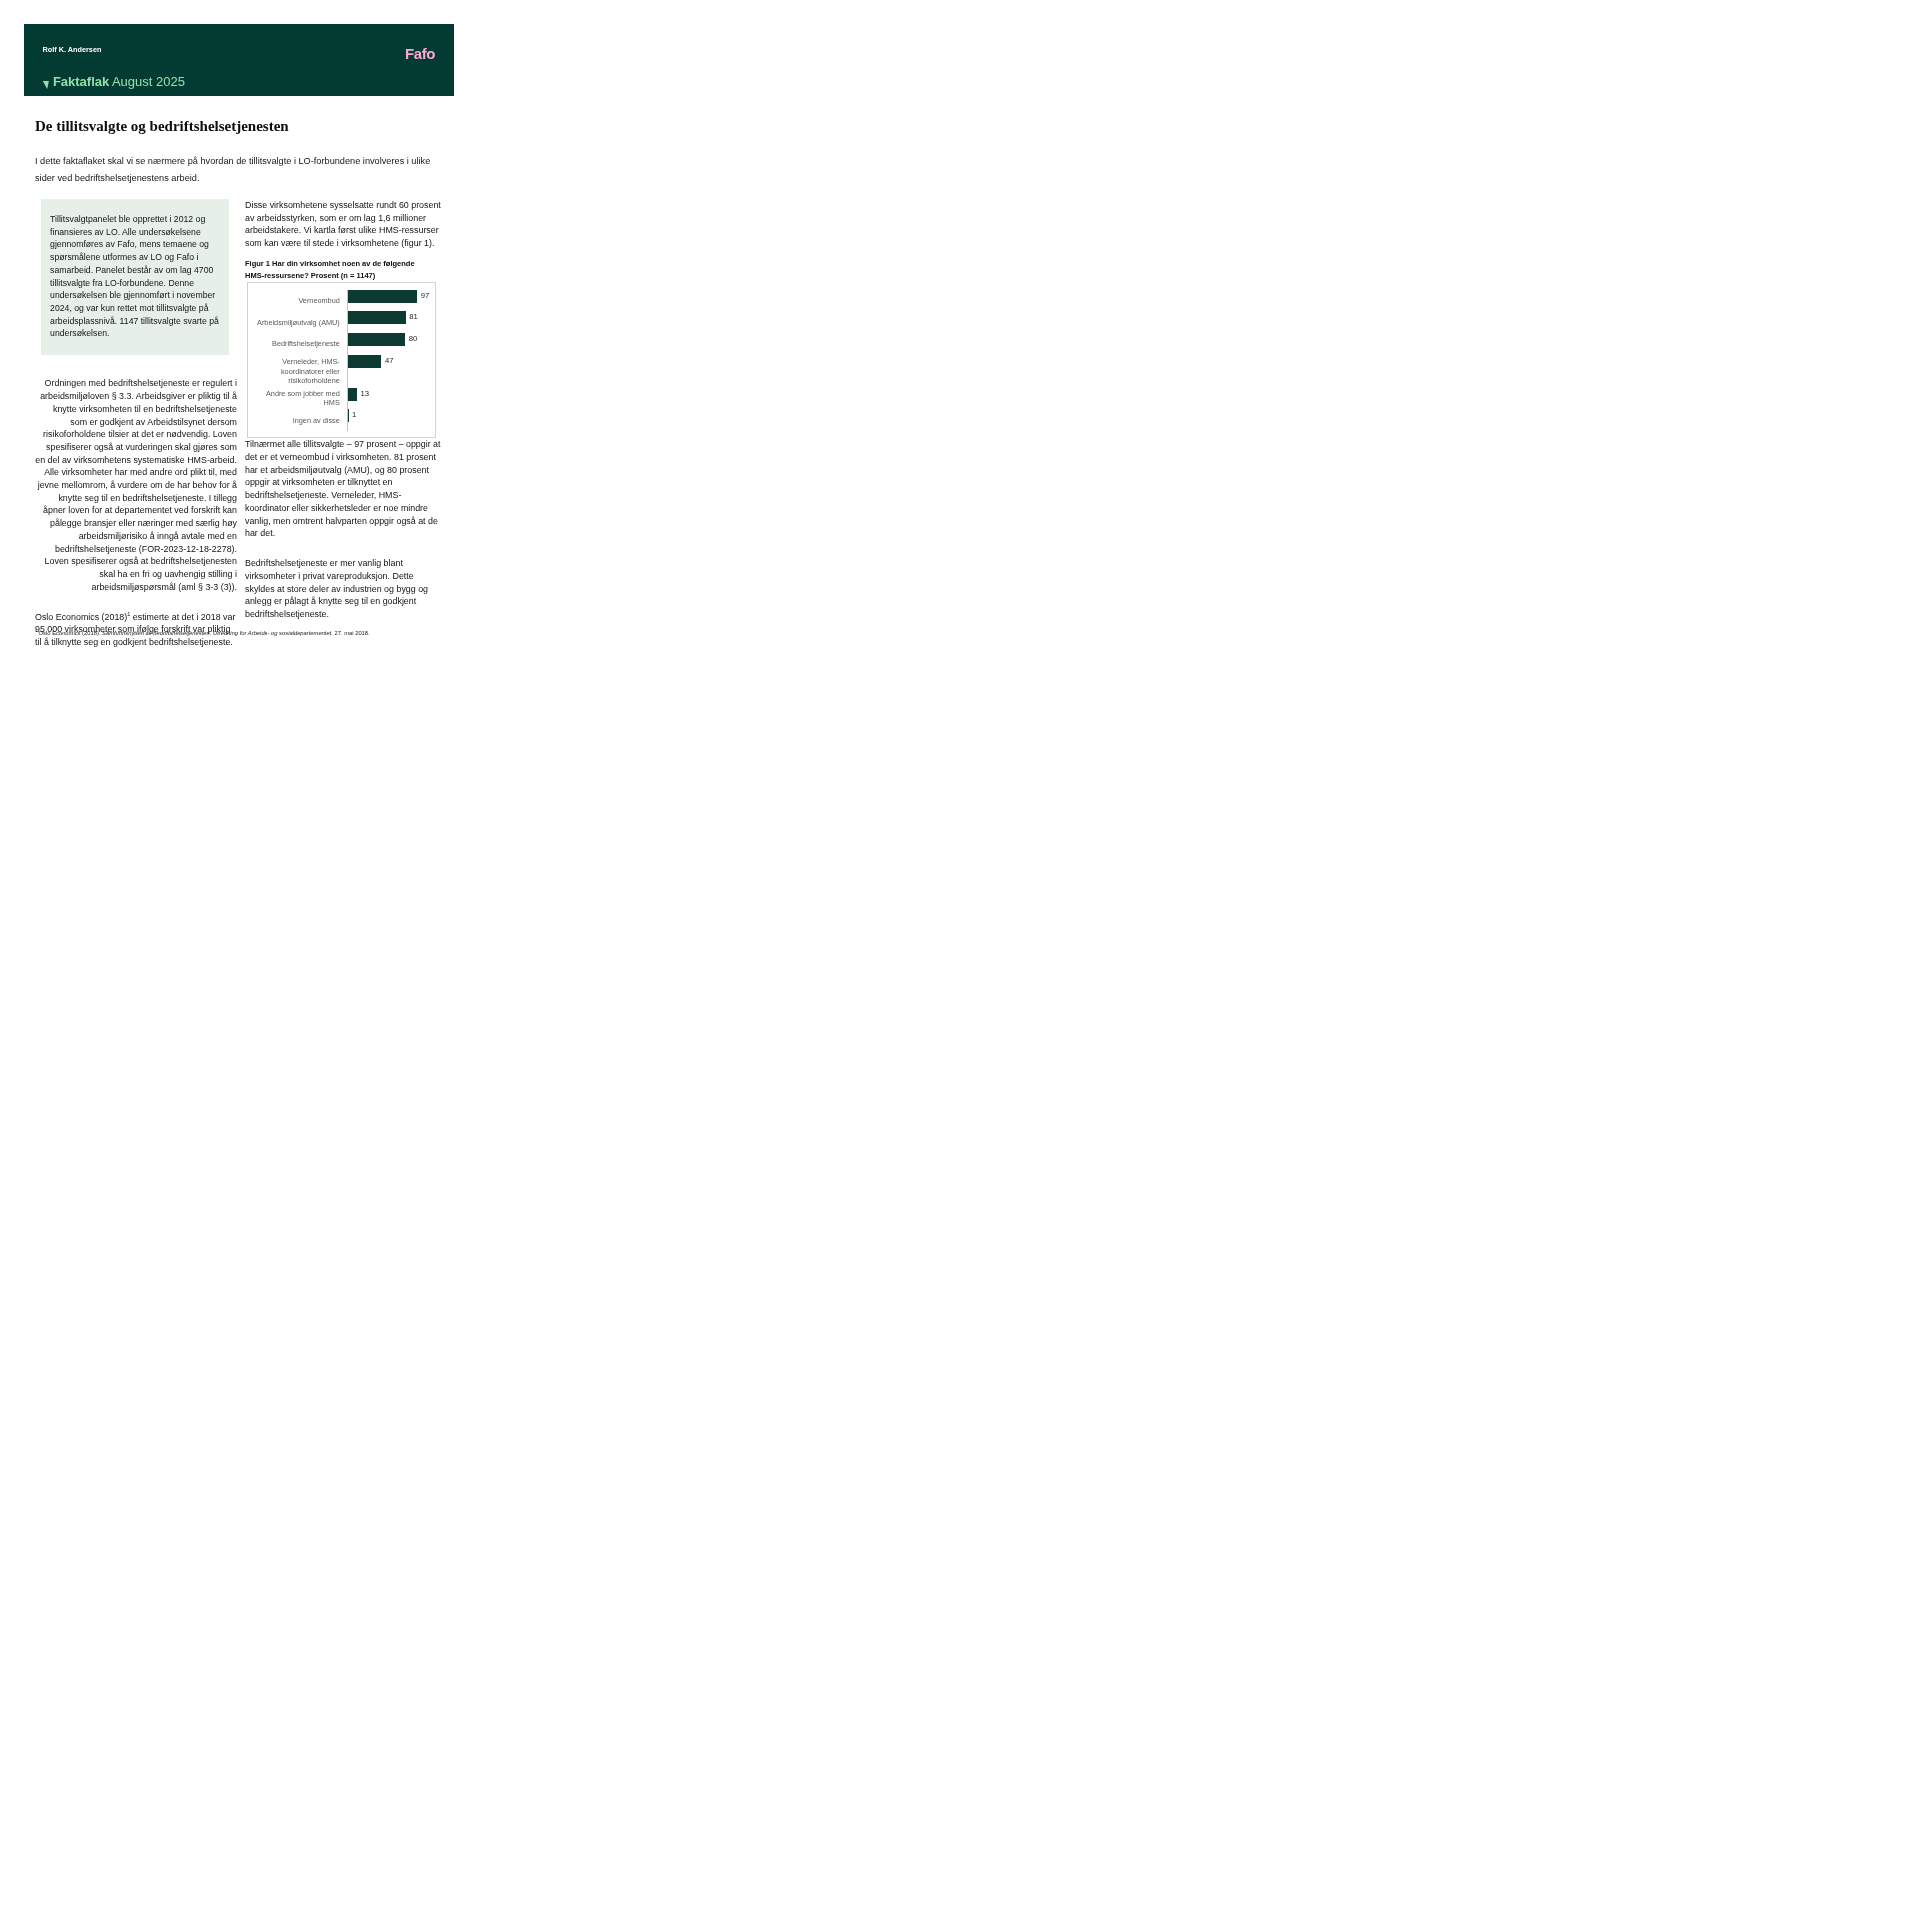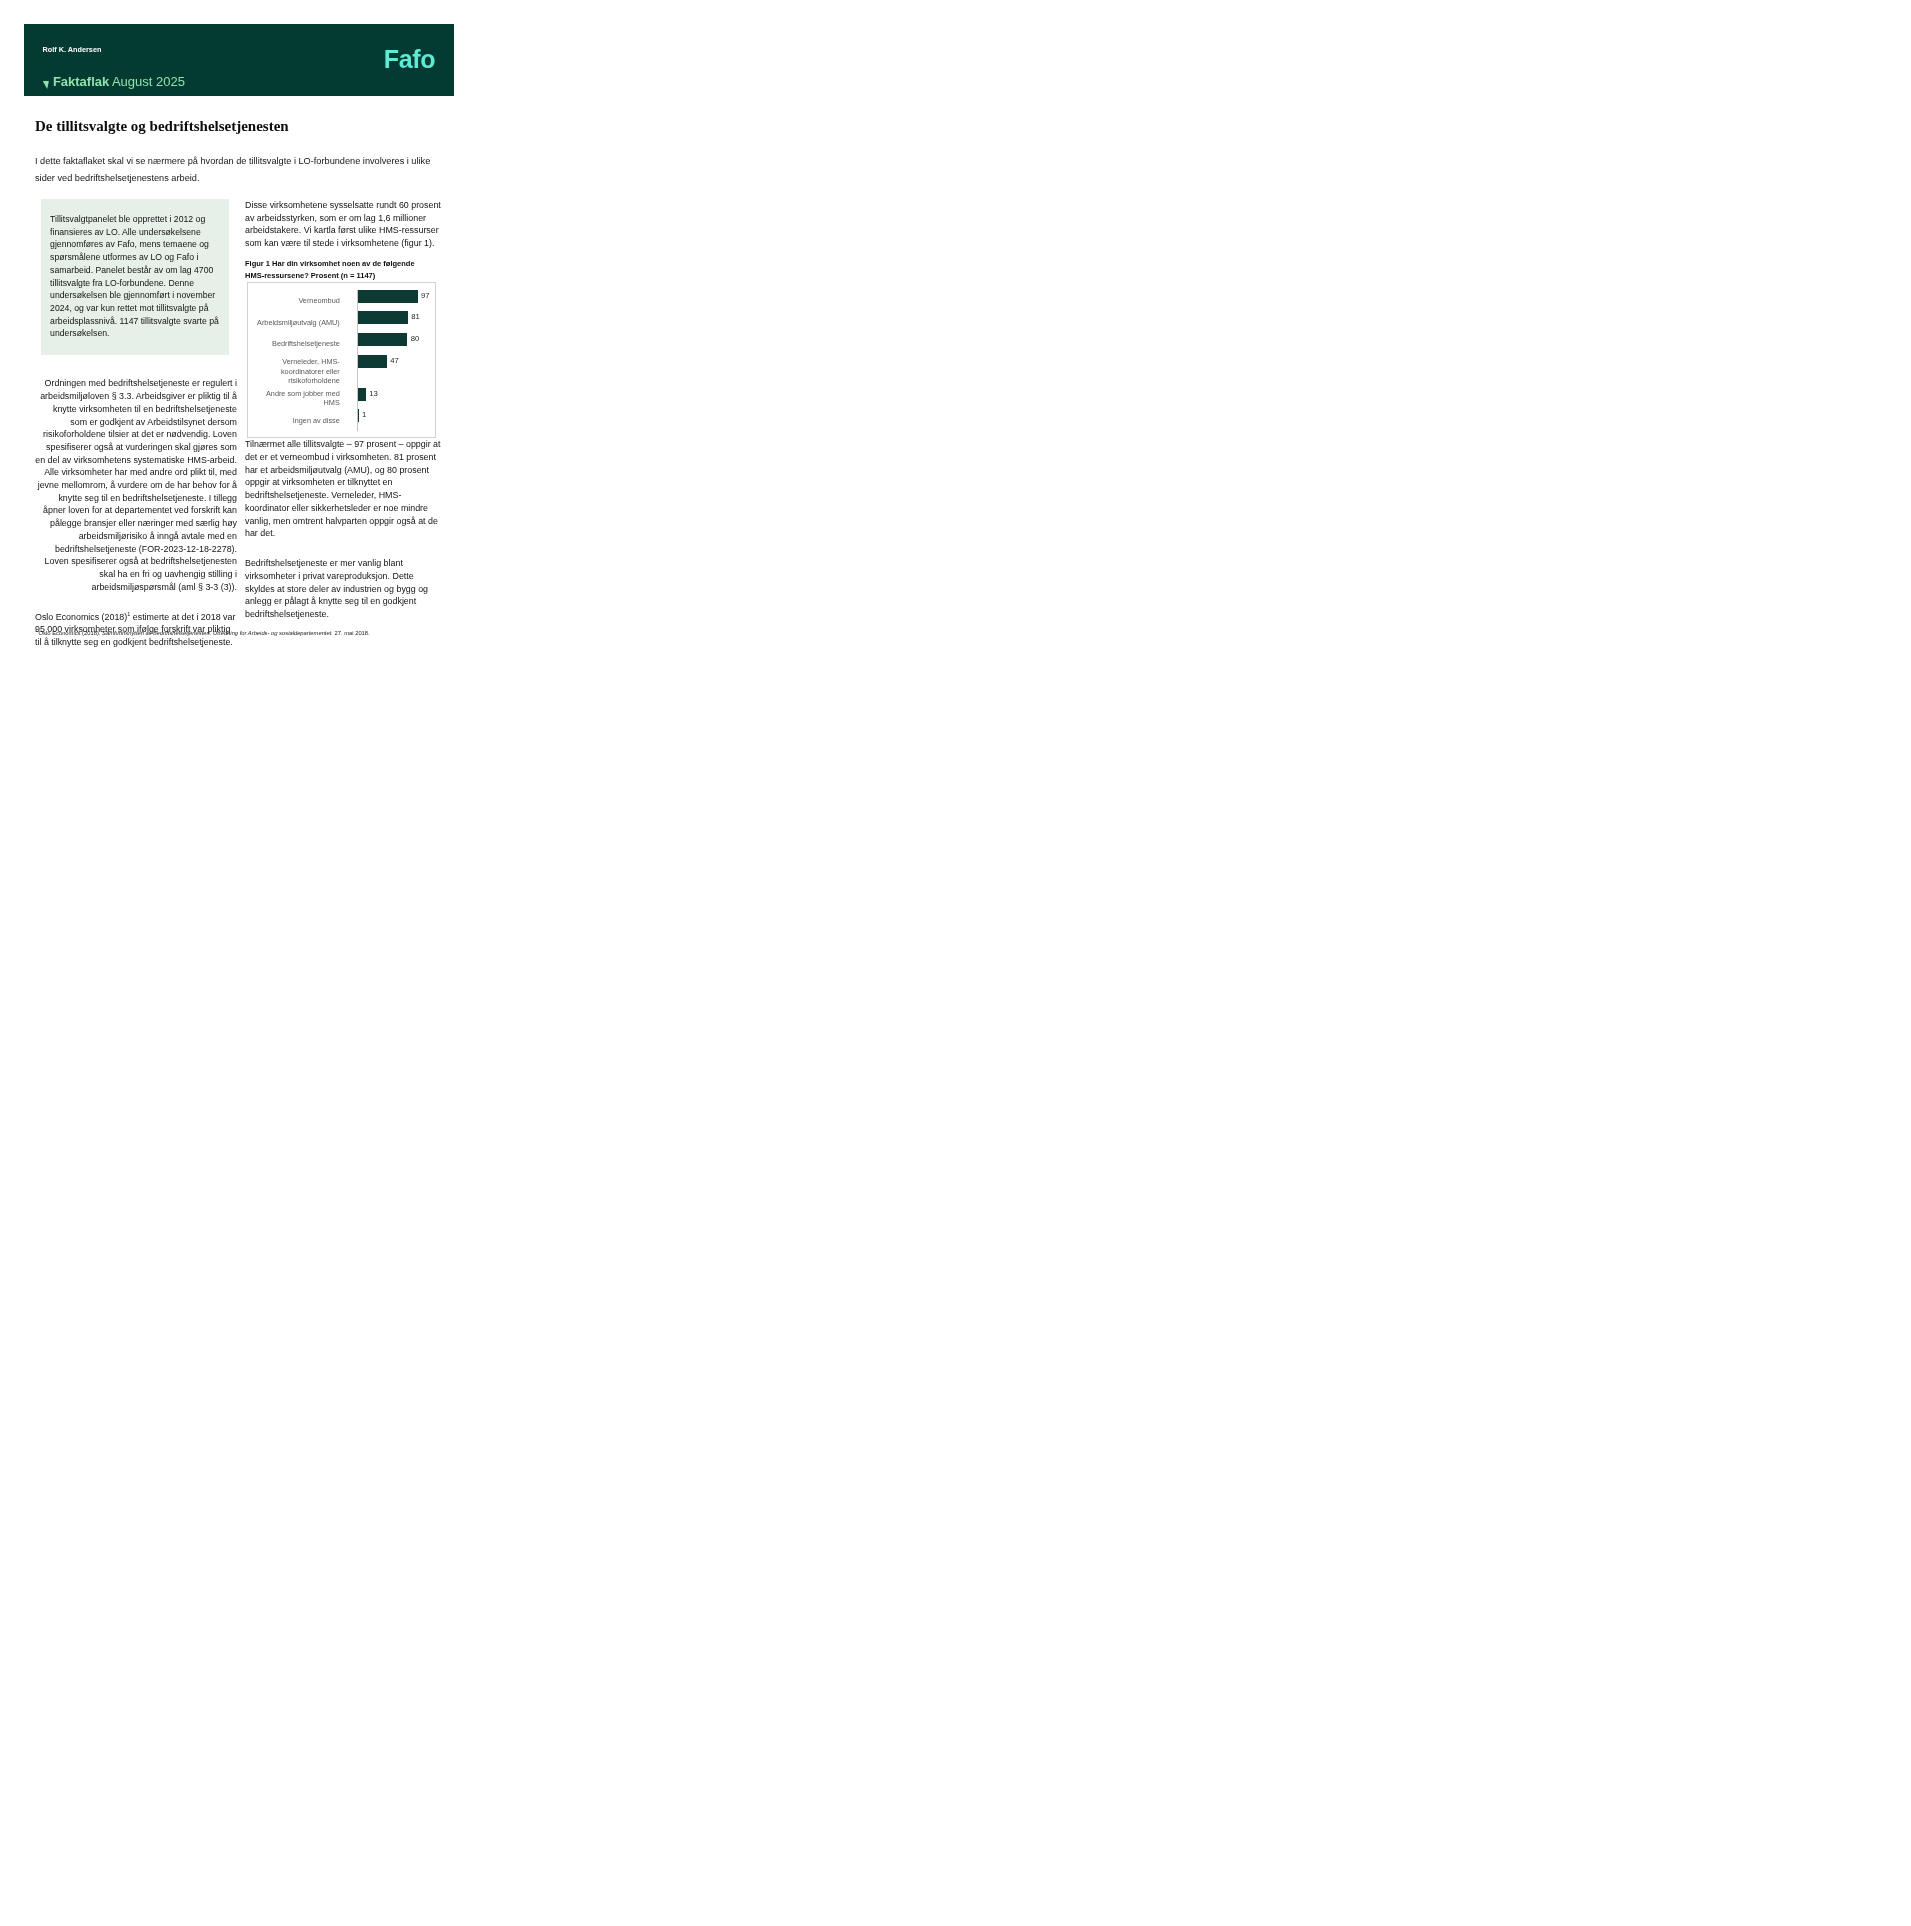--- a/index.html
+++ b/index.html
@@ -6,21 +6,21 @@
   .page{position:relative;width:478px;height:676px;background:#ffffff;overflow:hidden;
         font-family:"Liberation Sans",sans-serif;color:#111;}
 
   
   .band{position:absolute;left:24px;top:24px;width:430px;height:72px;background:#033b33;}
   .band-author{position:absolute;left:18.5px;top:21px;color:#ffffff;font-size:7.3px;font-weight:700;}
   .band-series{position:absolute;left:18.5px;top:50px;color:#8fe2ab;font-size:13px;display:flex;align-items:flex-end;}
   .tri{width:6.5px;height:8.5px;background:#8fe2ab;margin-right:3.9px;
        clip-path:polygon(0 0,100% 0,72% 100%);}
   .band-series b{font-weight:700;margin-right:2.7px;}
-  .logo{position:absolute;right:19px;top:21px;color:#5eead4;font-size:25px;font-weight:700;
+  .logo{position:absolute;right:19px;top:21px;color:#f9a8d4;font-size:15px;font-weight:700;
         letter-spacing:-0.4px;font-family:"Liberation Sans",sans-serif;}
 
   
   .title{position:absolute;left:35px;top:108px;width:408px;
          font-family:"Liberation Serif",serif;font-weight:700;font-size:15px;line-height:1.1;color:#0d0d0d;}
   .intro{position:absolute;left:35px;top:153px;width:409px;font-size:9.2px;line-height:17px;color:#161616;}
 
   
   .col-left{position:absolute;left:35px;top:191px;width:202px;}
   .col-right{position:absolute;left:245px;top:199px;width:197px;}
@@ -33,21 +33,21 @@
             padding:14px 7.7px 15.4px 8.9px;font-size:8.7px;line-height:12.7px;color:#131313;margin-top:8px;}
   .after-box{margin-top:22px;text-align:right;}
 
   
   .fig-caption{margin-top:8.5px;width:181px;font-size:7.5px;font-weight:700;line-height:12px;color:#0d0d0d;}
   .chart-box{margin-top:0px;margin-left:1.9px;width:189px;height:156px;box-sizing:border-box;
              border:0.8px solid #d2d2d2;background:#fff;padding:6.2px 3.9px 6.2px 3.9px;}
   .chart-rows{display:flex;flex-direction:column;height:100%;}
   .chart-row{display:flex;align-items:center;flex:1;}
   .chart-row.tall{flex:1.5;}
-  .c-label{width:88px;flex:none;text-align:right;padding-right:17px;
+  .c-label{width:88px;flex:none;text-align:right;padding-right:7px;
            font-size:7.3px;line-height:9.2px;color:#595959;}
   .c-area{flex:1;align-self:stretch;display:flex;align-items:flex-start;border-left:0.8px solid #c4c4c4;}
   .c-bar{height:13px;background:#0d3b33;flex:none;}
   .c-val{margin-left:3.5px;font-size:7.7px;color:#1f1f1f;flex:none;}
 
   
   .footnote{position:absolute;left:35px;top:629px;width:409px;font-size:5.8px;line-height:8px;color:#1c1c1c;}
   .footnote .it{font-style:italic;}
 </style>
 </head>

